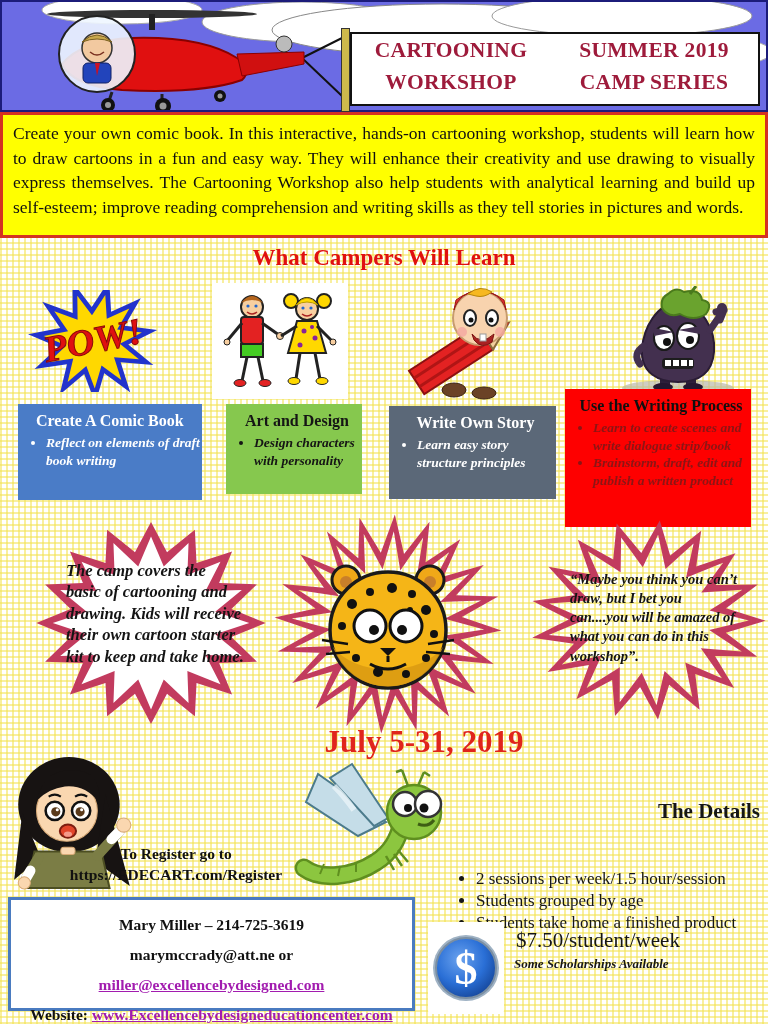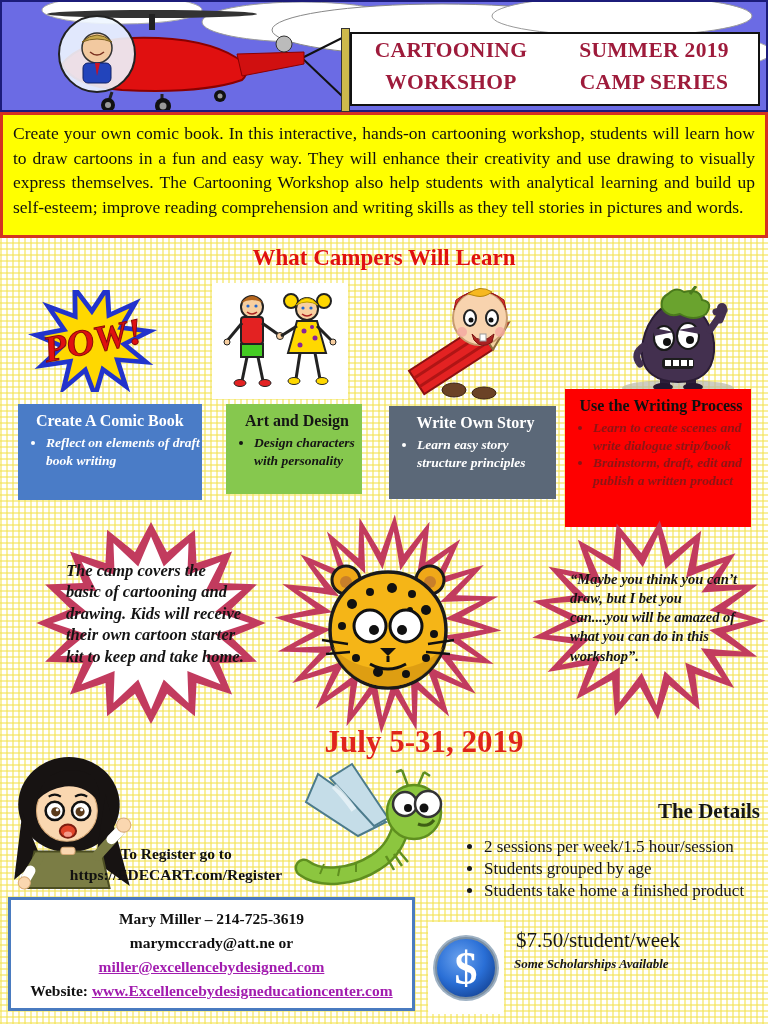--- a/index.html
+++ b/index.html
@@ -52,27 +52,27 @@
   #burst-right-text { left:42px; top:52px; width:170px; font-size:14.5px; line-height:1.32; }
   #leopard { position:absolute; left:36px; top:40px; width:160px; height:150px; }
 
   
   #date-line { left:80px; top:724px; width:688px; text-align:center;
                font-size:31px; font-weight:bold; color:#e0251c; }
   #register { left:30px; top:844px; width:292px; text-align:center; font-weight:bold; font-size:15.5px;
               line-height:1.35; color:#111; }
   #details-heading { left:440px; top:799px; width:320px; text-align:right;
                      font-size:21px; font-weight:bold; color:#161616; }
-  #details-list { left:452px; top:836px; width:316px; list-style:disc outside; padding-left:32px; }
+  #details-list { left:452px; top:868px; width:316px; list-style:disc outside; padding-left:24px; }
   #details-list li { font-size:17px; line-height:1.28; color:#161616; }
 
   
   #contact { left:8px; top:897px; width:407px; height:114px; background:#fff;
              border:3px solid #4a7bc0; text-align:center; padding-top:7px; }
-  #contact .c-line { font-size:15.5px; font-weight:bold; color:#111; line-height:1.55; }
+  #contact .c-line { font-size:15.5px; font-weight:bold; color:#111; line-height:1.55;margin-top:6px; }
   .link { color:#a21caf; text-decoration:underline; font-weight:bold; cursor:pointer; }
 
   
   #dollar-box { left:428px; top:922px; width:76px; height:92px; background:#fff; border-radius:4px; }
   #price-text { left:516px; top:928px; width:250px; font-size:21px; color:#161616; }
   #price-note { left:514px; top:956px; width:250px; font-size:13px; font-weight:bold; font-style:italic; color:#161616; }
 
   svg text { user-select:none; }
 </style>
 </head>

